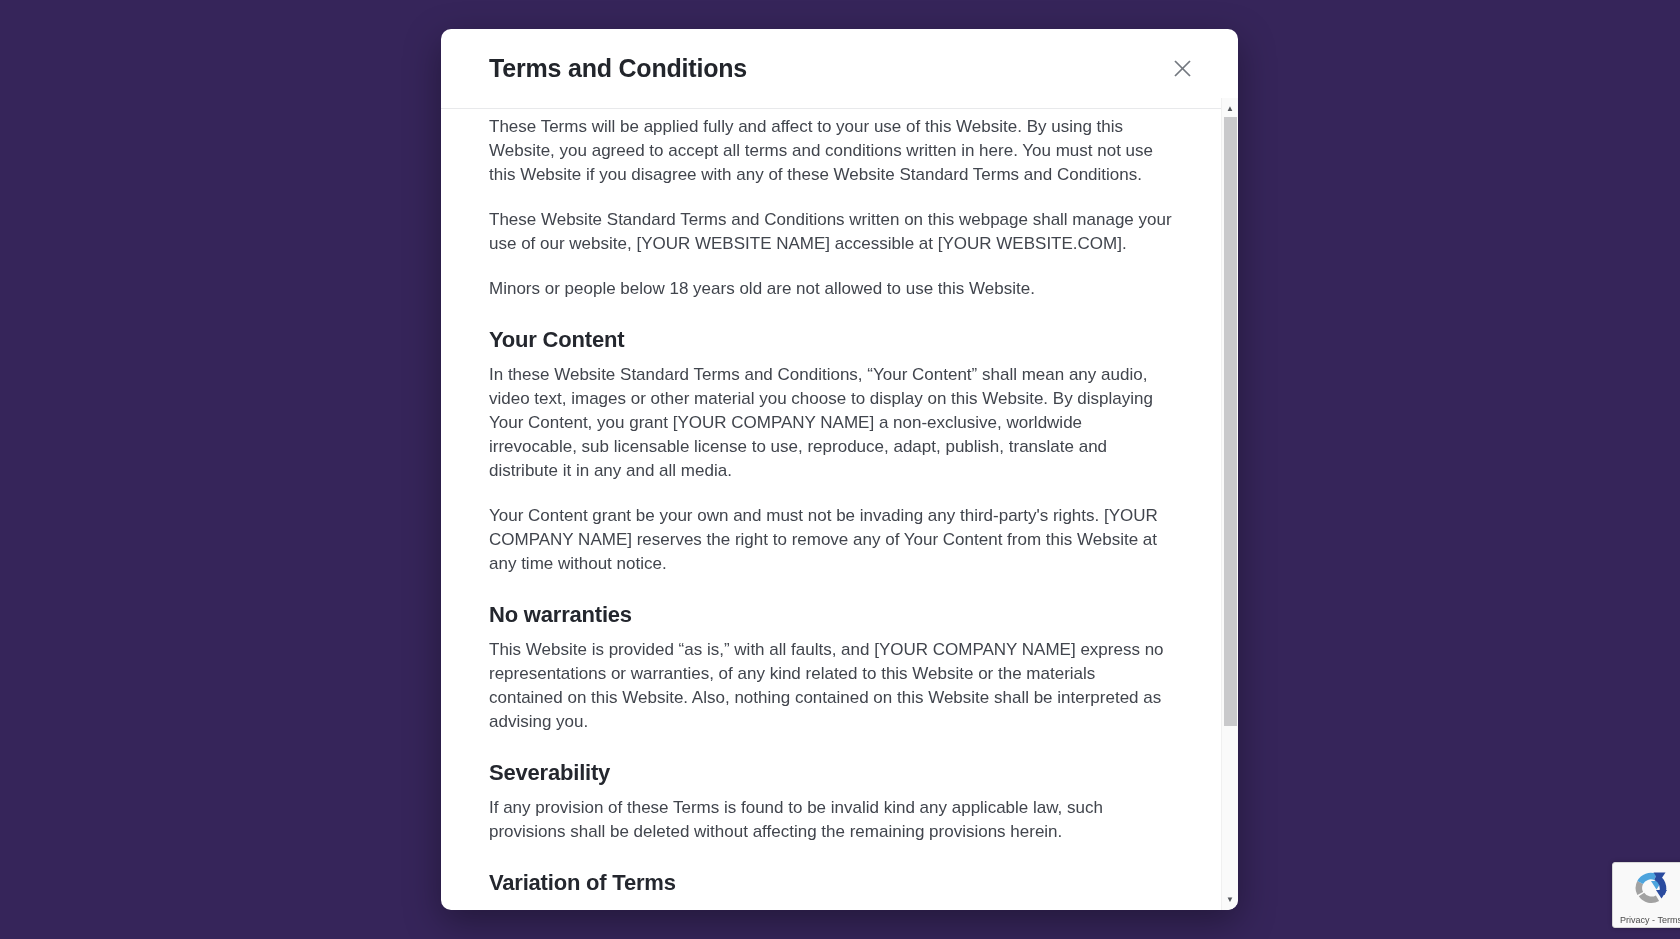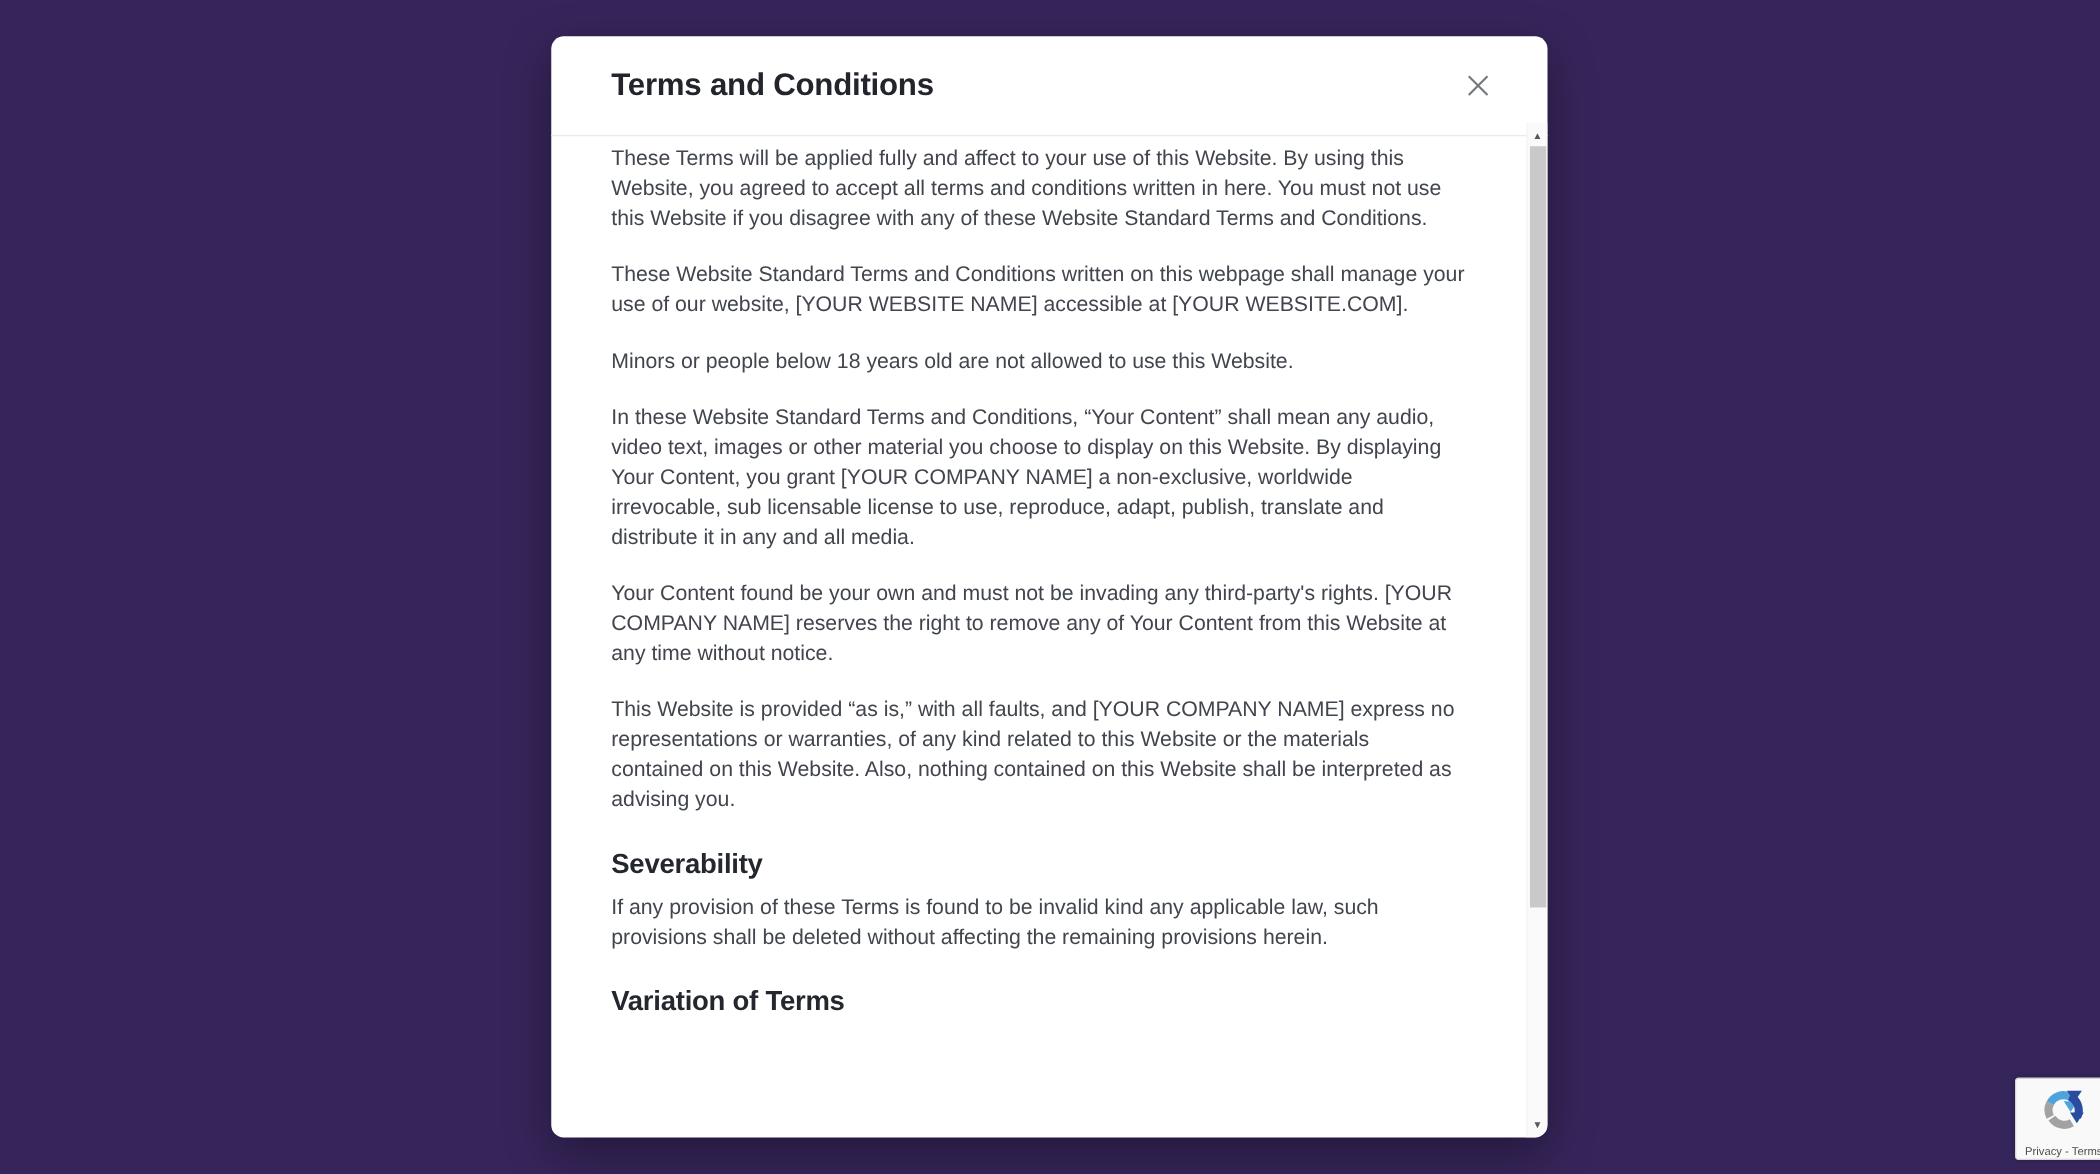--- a/index.html
+++ b/index.html
@@ -149,23 +149,25 @@
     </button>
   </div>
 
   <div class="modal-body">
     <div class="content">
 
       <p>These Terms will be applied fully and affect to your use of this Website. By using this Website, you agreed to accept all terms and conditions written in here. You must not use this Website if you disagree with any of these Website Standard Terms and Conditions.</p>
       <p>These Website Standard Terms and Conditions written on this webpage shall manage your use of our website, [YOUR WEBSITE NAME] accessible at [YOUR WEBSITE.COM].</p>
       <p>Minors or people below 18 years old are not allowed to use this Website.</p>
 
+      <h2>Your Content</h2>
       <p>In these Website Standard Terms and Conditions, “Your Content” shall mean any audio, video text, images or other material you choose to display on this Website. By displaying Your Content, you grant [YOUR COMPANY NAME] a non-exclusive, worldwide irrevocable, sub licensable license to use, reproduce, adapt, publish, translate and distribute it in any and all media.</p>
-      <p>Your Content found be your own and must not be invading any third-party's rights. [YOUR COMPANY NAME] reserves the right to remove any of Your Content from this Website at any time without notice.</p>
-
+      <p>Your Content grant be your own and must not be invading any third-party's rights. [YOUR COMPANY NAME] reserves the right to remove any of Your Content from this Website at any time without notice.</p>
+
+      <h2>No warranties</h2>
       <p>This Website is provided “as is,” with all faults, and [YOUR COMPANY NAME] express no representations or warranties, of any kind related to this Website or the materials contained on this Website. Also, nothing contained on this Website shall be interpreted as advising you.</p>
 
       <h2>Severability</h2>
       <p>If any provision of these Terms is found to be invalid kind any applicable law, such provisions shall be deleted without affecting the remaining provisions herein.</p>
 
       <h2>Variation of Terms</h2>
 
     </div>
 
     <div class="scrollbar">

